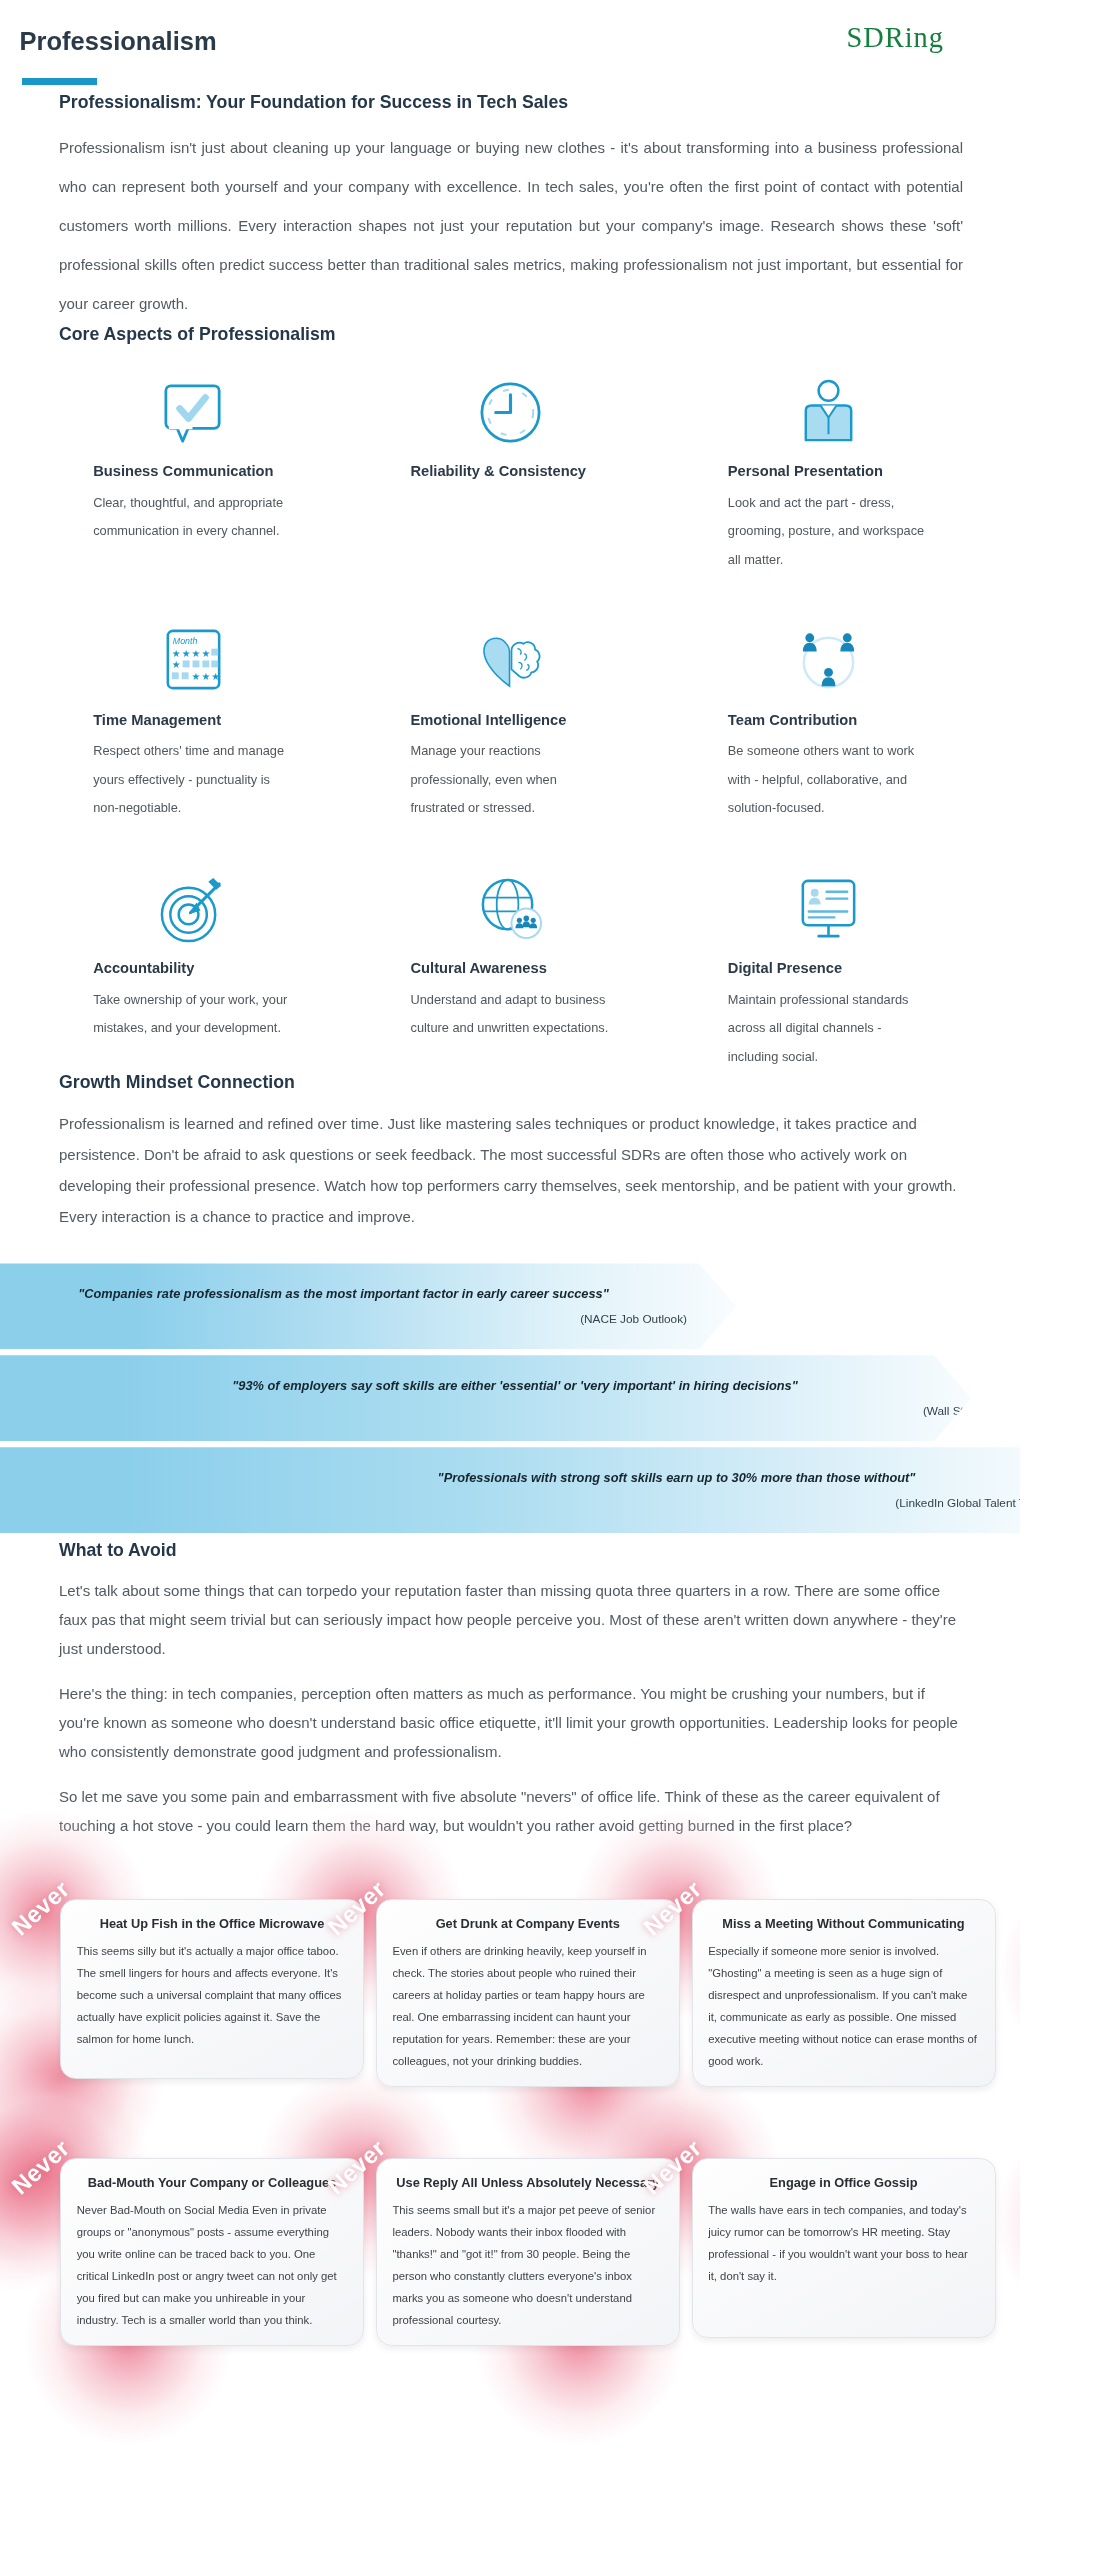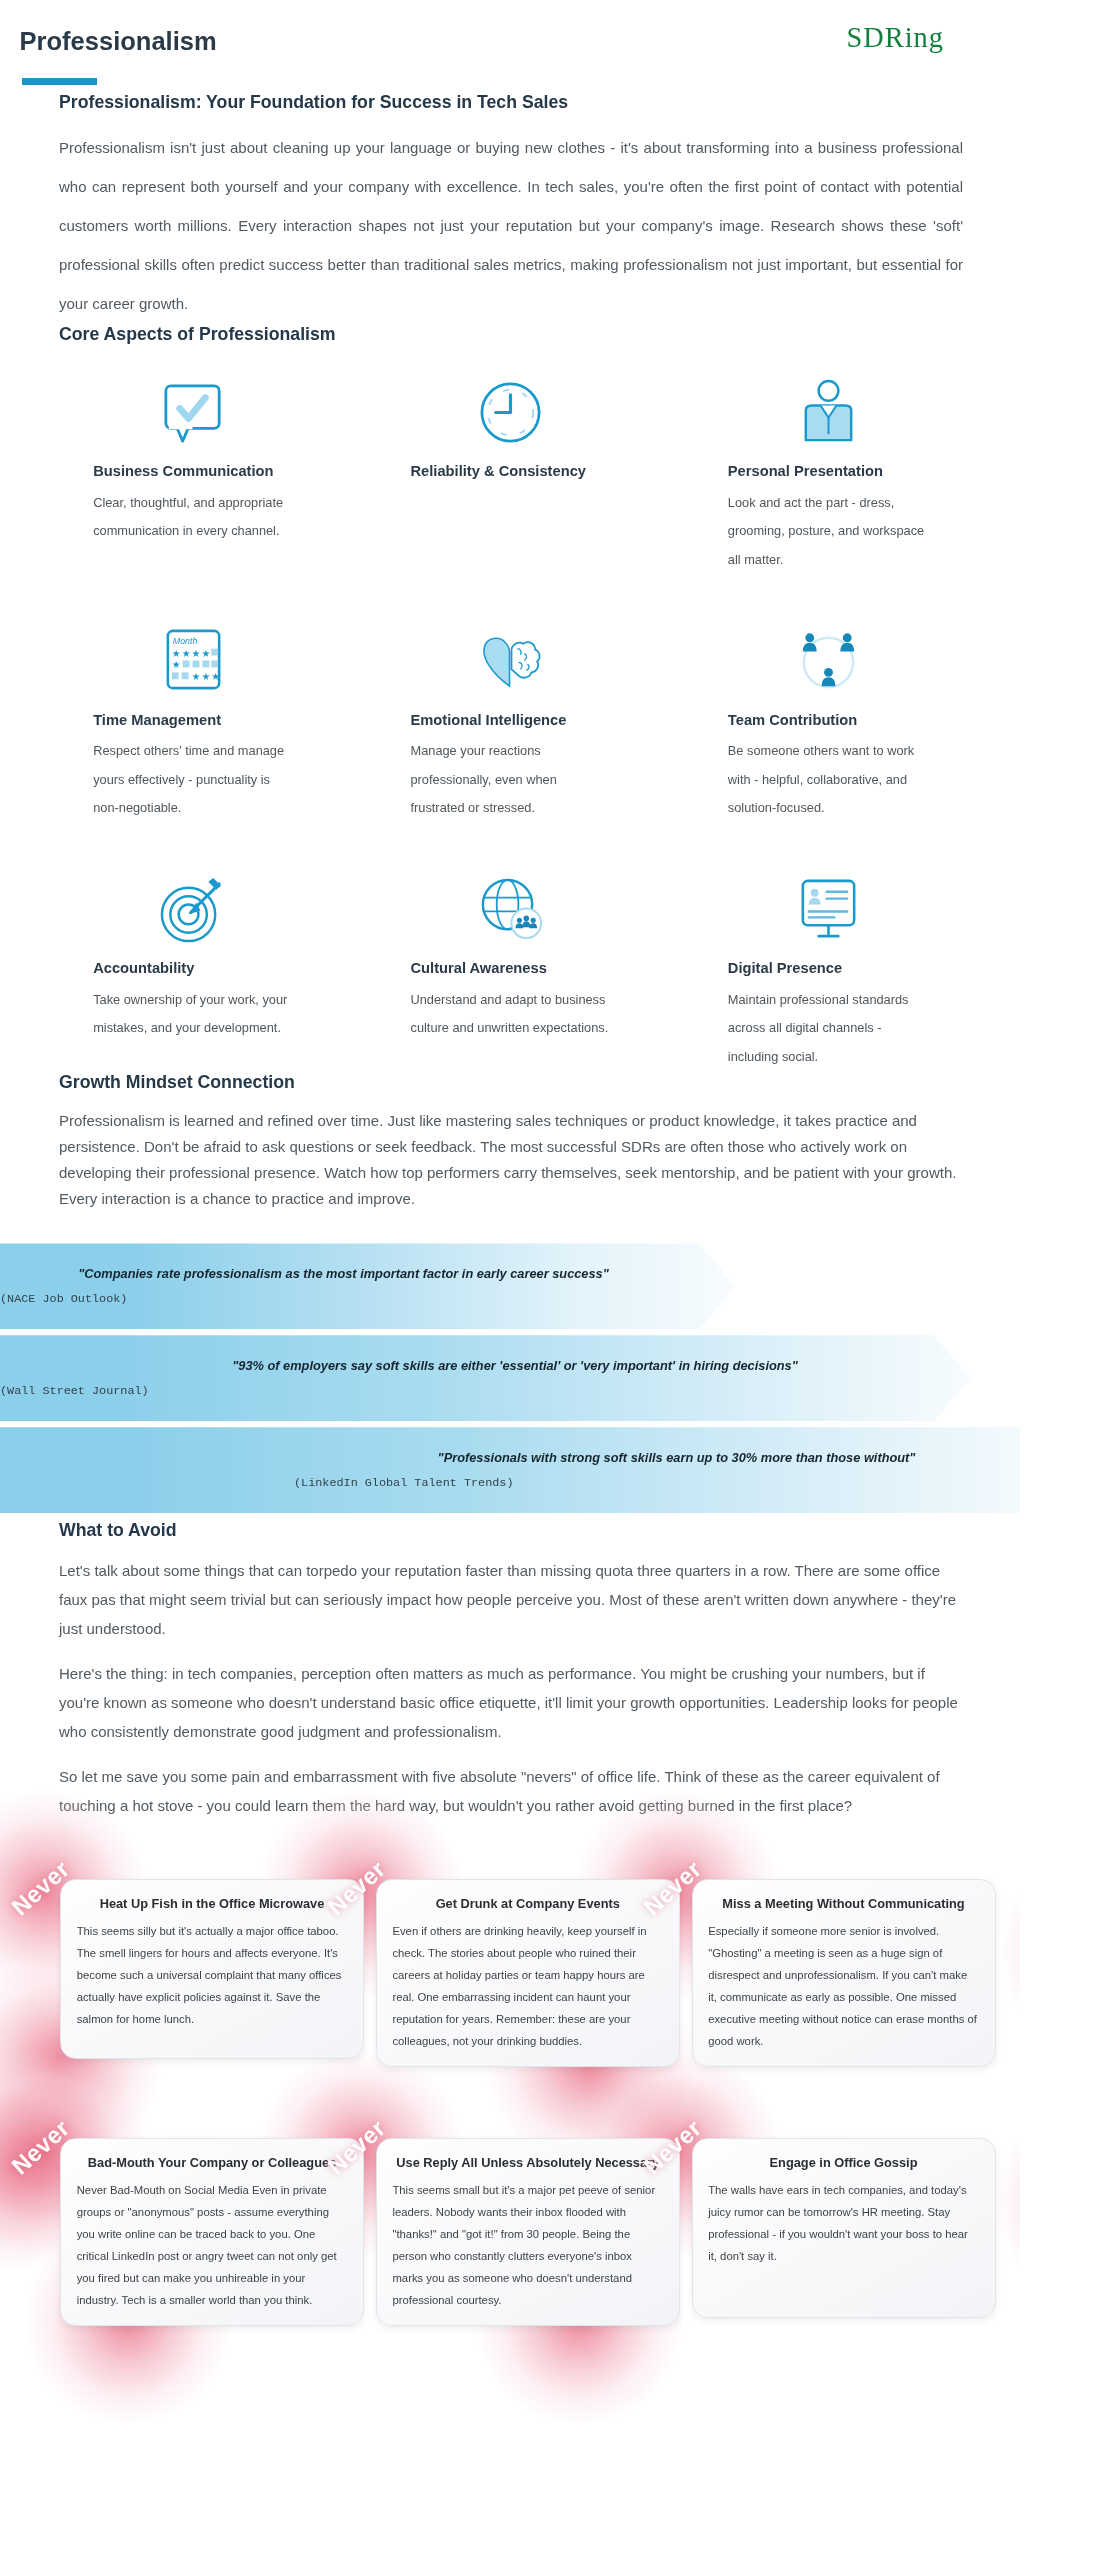--- a/index.html
+++ b/index.html
@@ -11,38 +11,38 @@
   .header-title{font-size:25.5px;font-weight:600;color:#2b3a48;line-height:31px;}
   .header-bar{width:75px;height:6.9px;background:#1a96c9;margin-top:21.6px;margin-left:2px;}
   .brand{position:absolute;top:21.6px;right:76px;font-family:"Liberation Serif", serif;
          font-size:28.4px;color:#15803d;letter-spacing:1px;}
 
   .content{padding:0 57px 0 59px;}
   h2.sec{font-size:17.7px;font-weight:700;color:#25384a;line-height:23.5px;margin:0;}
   .h-intro{margin-top:43px;}
   .p-std{font-size:15px;color:#525a61;margin:13.7px 0 0 0;}
   .intro-body{line-height:39px;text-align:justify;}
-  .growth-body{line-height:26px;}
+  .growth-body{line-height:31px;}
   .avoid-p{line-height:29px;}
   .h-core{margin-top:43px;}
   .h-growth{margin-top:73px;}
   .h-avoid{margin-top:59px;}
 
   
   .core-grid{margin-top:27.5px;display:grid;grid-template-columns:repeat(3,1fr);row-gap:47px;gap:48px;}
   .aspect{width:201px;margin:0 auto;}
   .aspect-icon{height:77px;display:flex;align-items:center;justify-content:center;margin-bottom:11.8px;}
   .aspect-title{font-size:14.7px;font-weight:700;color:#2b3a48;line-height:19.6px;}
   .aspect-desc{font-size:12.8px;color:#4f575d;line-height:28.4px;margin-top:6.9px;}
 
   
   .banners{margin-top:31px;}
   .banner{position:relative;height:86px;display:flex;flex-direction:column;justify-content:center;margin-bottom:5.9px;}
   .banner .bq{font-size:12.8px;font-weight:700;font-style:italic;color:#16262f;text-align:center;}
-  .banner .bs{font-size:11.8px;color:#33424c;text-align:left;margin-top:11px;font-family:Liberation Mono, monospace;}
+  .banner .bs{font-size:11.8px;color:#33424c;text-align:right;margin-top:11px;}
   .banner-1{width:736px;background:linear-gradient(90deg,#8ccfeb 0%,#8ccfeb 18%,#b4dff2 48%,#e2f3fa 78%,#f8fcfe 100%);
             clip-path:polygon(0 0,calc(100% - 37px) 0,100% 50%,calc(100% - 37px) 100%,0 100%);}
   .banner-1 .btext{width:687px;}
   .banner-2{width:971px;background:linear-gradient(90deg,#8ccfeb 0%,#8ccfeb 12%,#aadcf0 45%,#ddf0f9 80%,#f7fcfe 100%);
             clip-path:polygon(0 0,calc(100% - 37px) 0,100% 50%,calc(100% - 37px) 100%,0 100%);}
   .banner-2 .btext{width:1030px;}
   .banner-3{width:1054px;background:linear-gradient(90deg,#8ccfeb 0%,#8ccfeb 12%,#aadcf0 45%,#ddf0f9 80%,#f7fcfe 100%);
             clip-path:polygon(0 0,100% 0,calc(100% - 29px) 50%,100% 100%,0 100%);}
   .banner-3 .btext{margin-left:294px;width:765px;}
 

